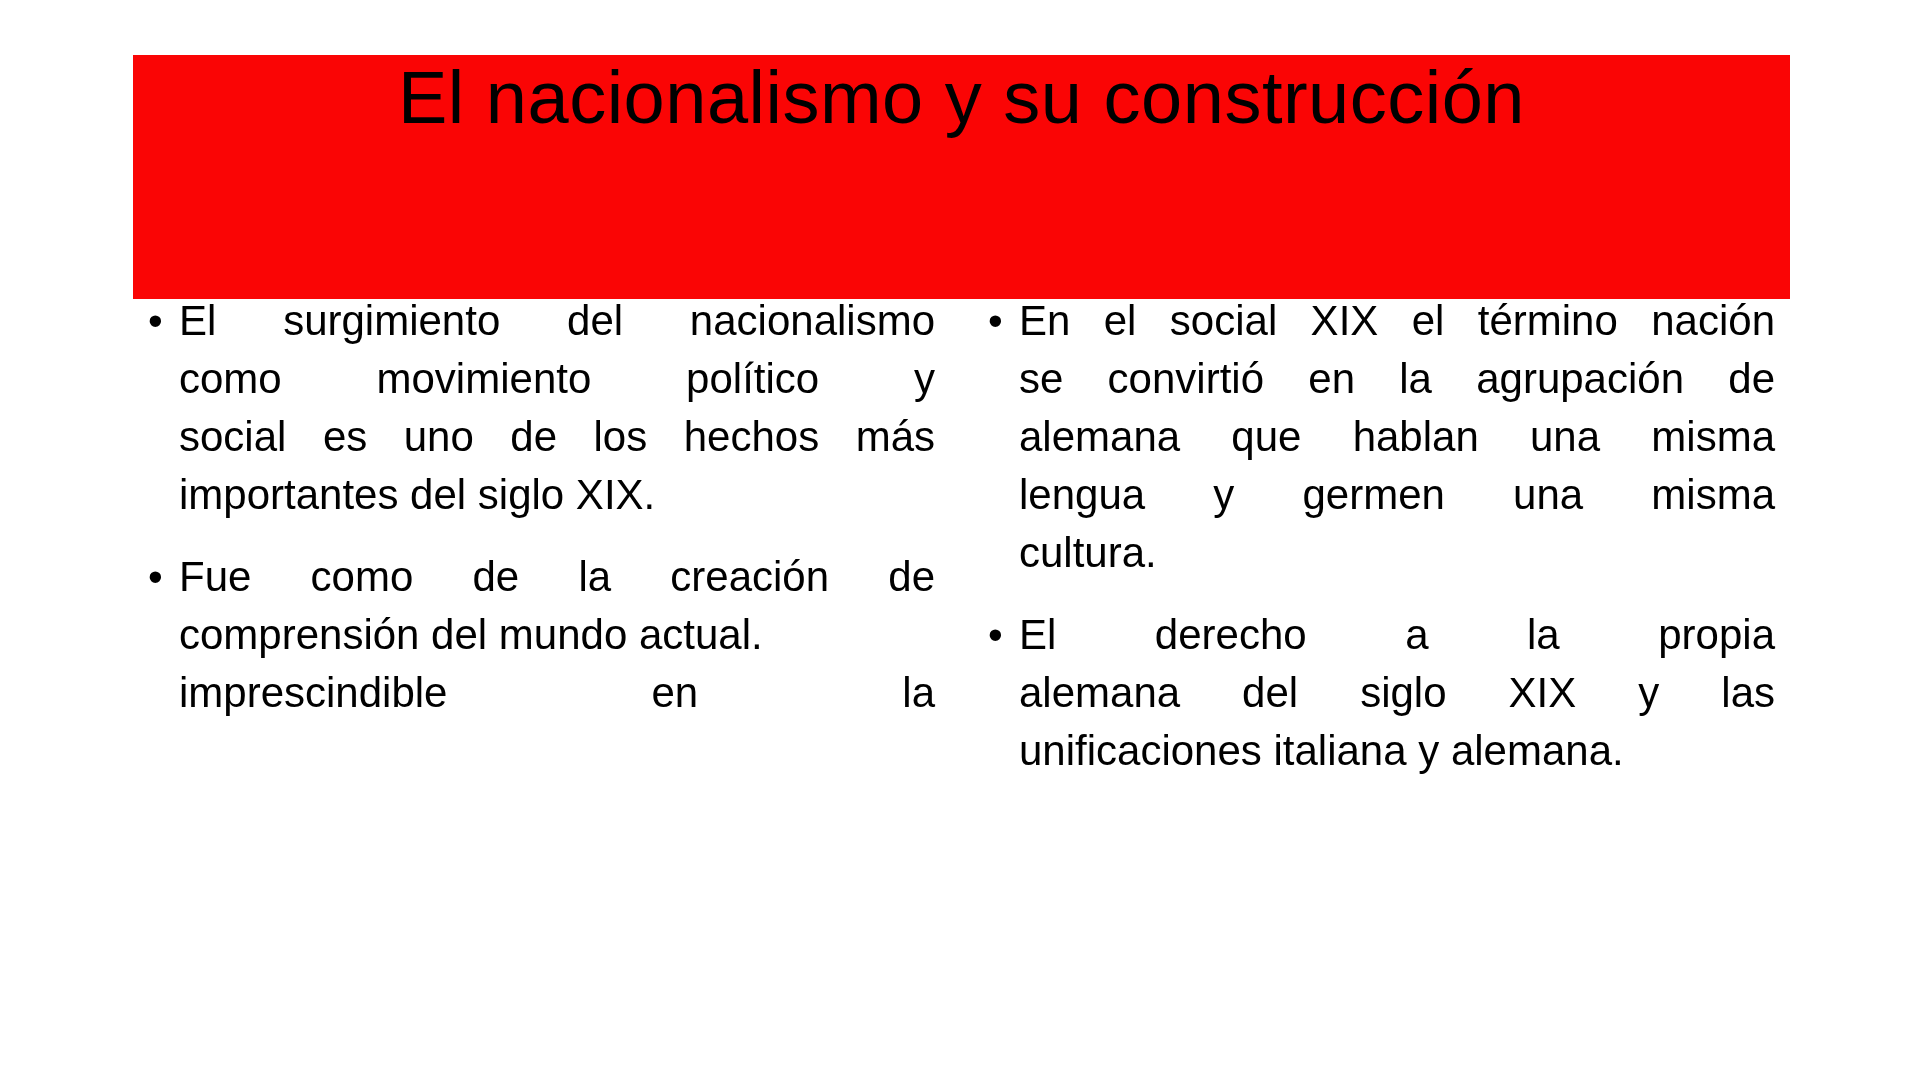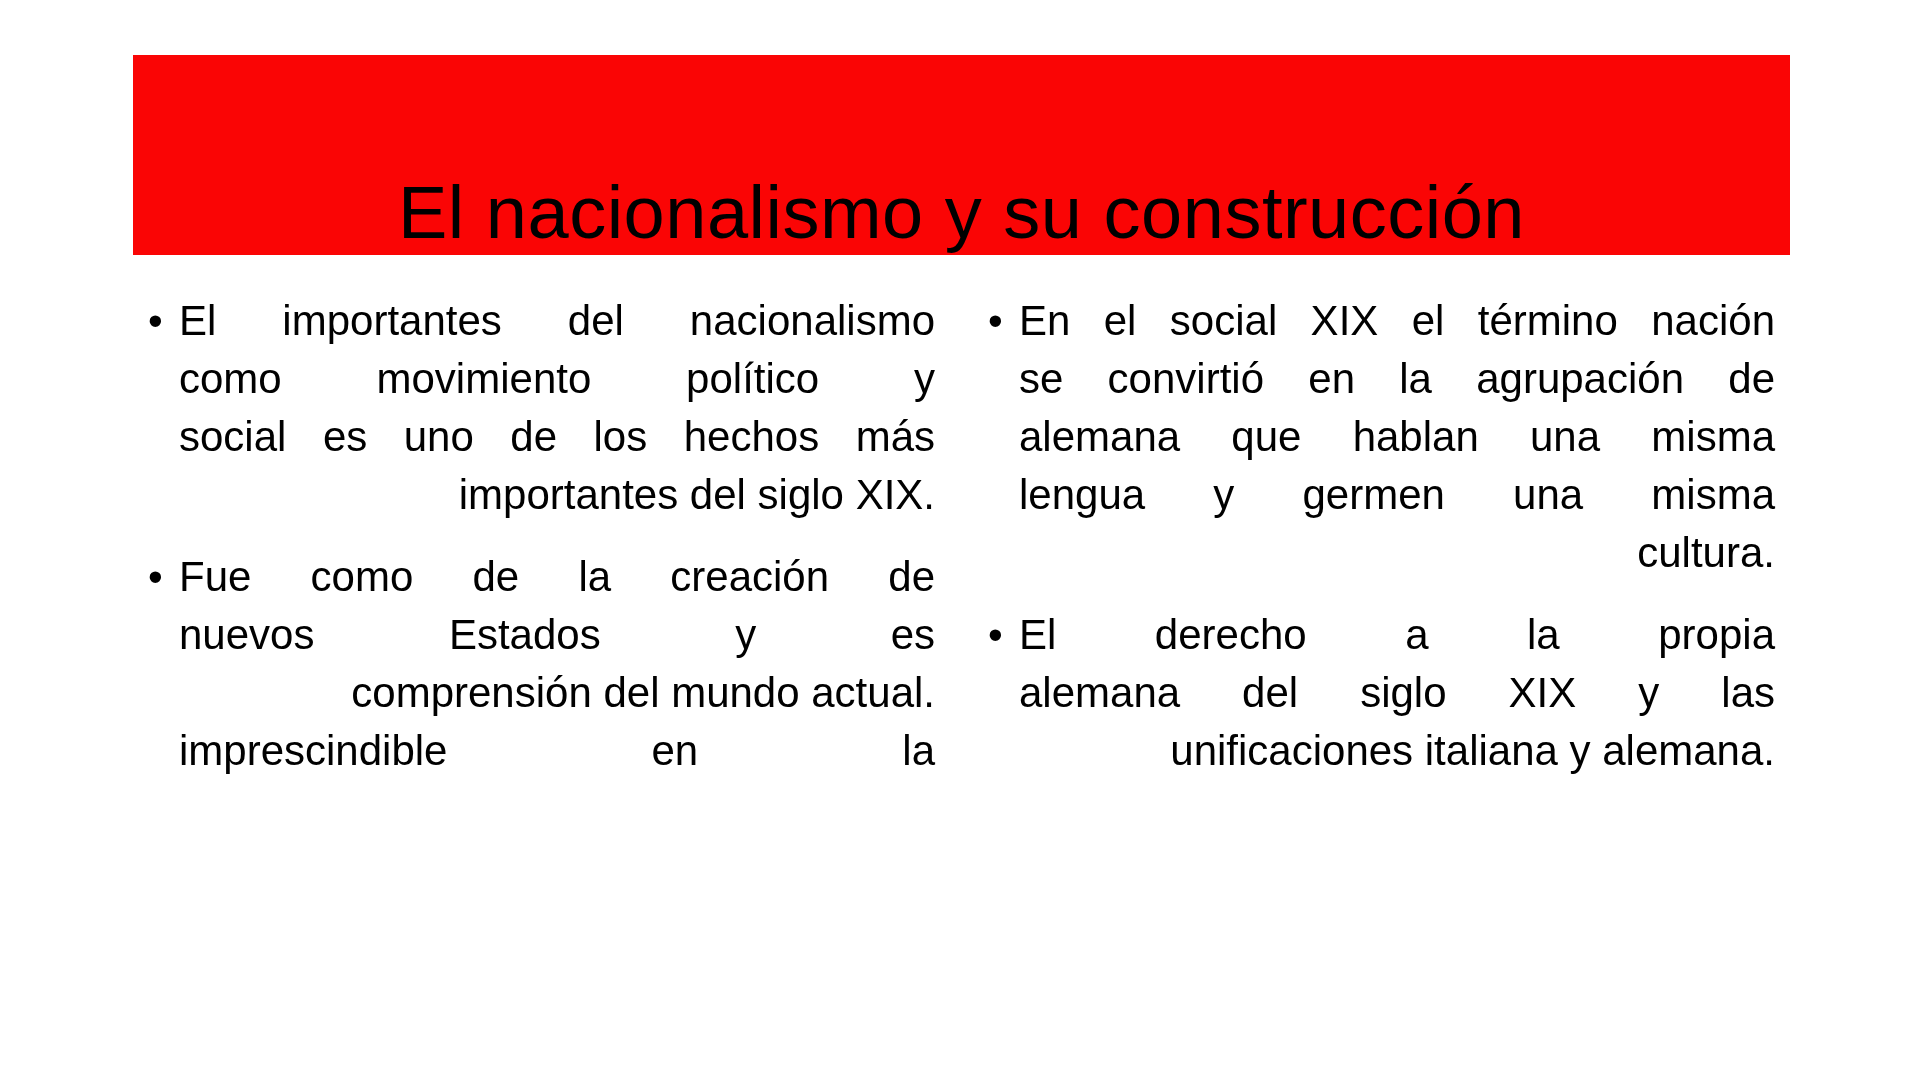--- a/index.html
+++ b/index.html
@@ -14,24 +14,24 @@
     background: #ffffff;
     overflow: hidden;
     font-family: "Liberation Sans", sans-serif;
     color: #000000;
   }
   .banner {
     position: absolute;
     left: 133px;
     top: 55px;
     width: 1657px;
-    height: 200px;
+    height: 244px;
     background: #fa0505;
     display: flex;
-    align-items: flex-end;
+    align-items: flex-start;
     justify-content: center;
   }
   .banner-title {
     font-size: 74px;
     font-weight: 400;
     color: #000000;
     letter-spacing: 0.5px;
     white-space: nowrap;
   }
   .col {
@@ -58,46 +58,45 @@
     line-height: 58px;
   }
   .line {
     width: 100%;
   }
   .line.just {
     text-align: justify;
     text-align-last: justify;
   }
   .line.last {
-    text-align: right;
+    text-align: left;
   }
 </style>
 </head>
 <body>
 
 <div class="slide" style="background: rgb(255, 255, 255);">
 
   <div class="banner" style="background: rgb(250, 5, 5);">
     <div class="banner-title" style="color: rgb(0, 0, 0);">El nacionalismo y su construcción</div>
   </div>
 
   <div class="col col-left" style="color: rgb(0, 0, 0);">
 
     <div class="bullet-item">
       <span class="marker">•</span>
-      <div class="line just">El importantes del nacionalismo</div>
+      <div class="line just">El surgimiento del nacionalismo</div>
       <div class="line just">como movimiento político y</div>
       <div class="line just">social es uno de los hechos más</div>
       <div class="line last">importantes del siglo XIX.</div>
     </div>
 
     <div class="bullet-item">
       <span class="marker">•</span>
       <div class="line just">Fue como de la creación de</div>
-      <div class="line just">nuevos Estados y es</div>
       <div class="line last">comprensión del mundo actual.</div>
       <div class="line just">imprescindible en la</div>
     </div>
 
   </div>
 
   <div class="col col-right" style="color: rgb(0, 0, 0);">
 
     <div class="bullet-item">
       <span class="marker">•</span>

